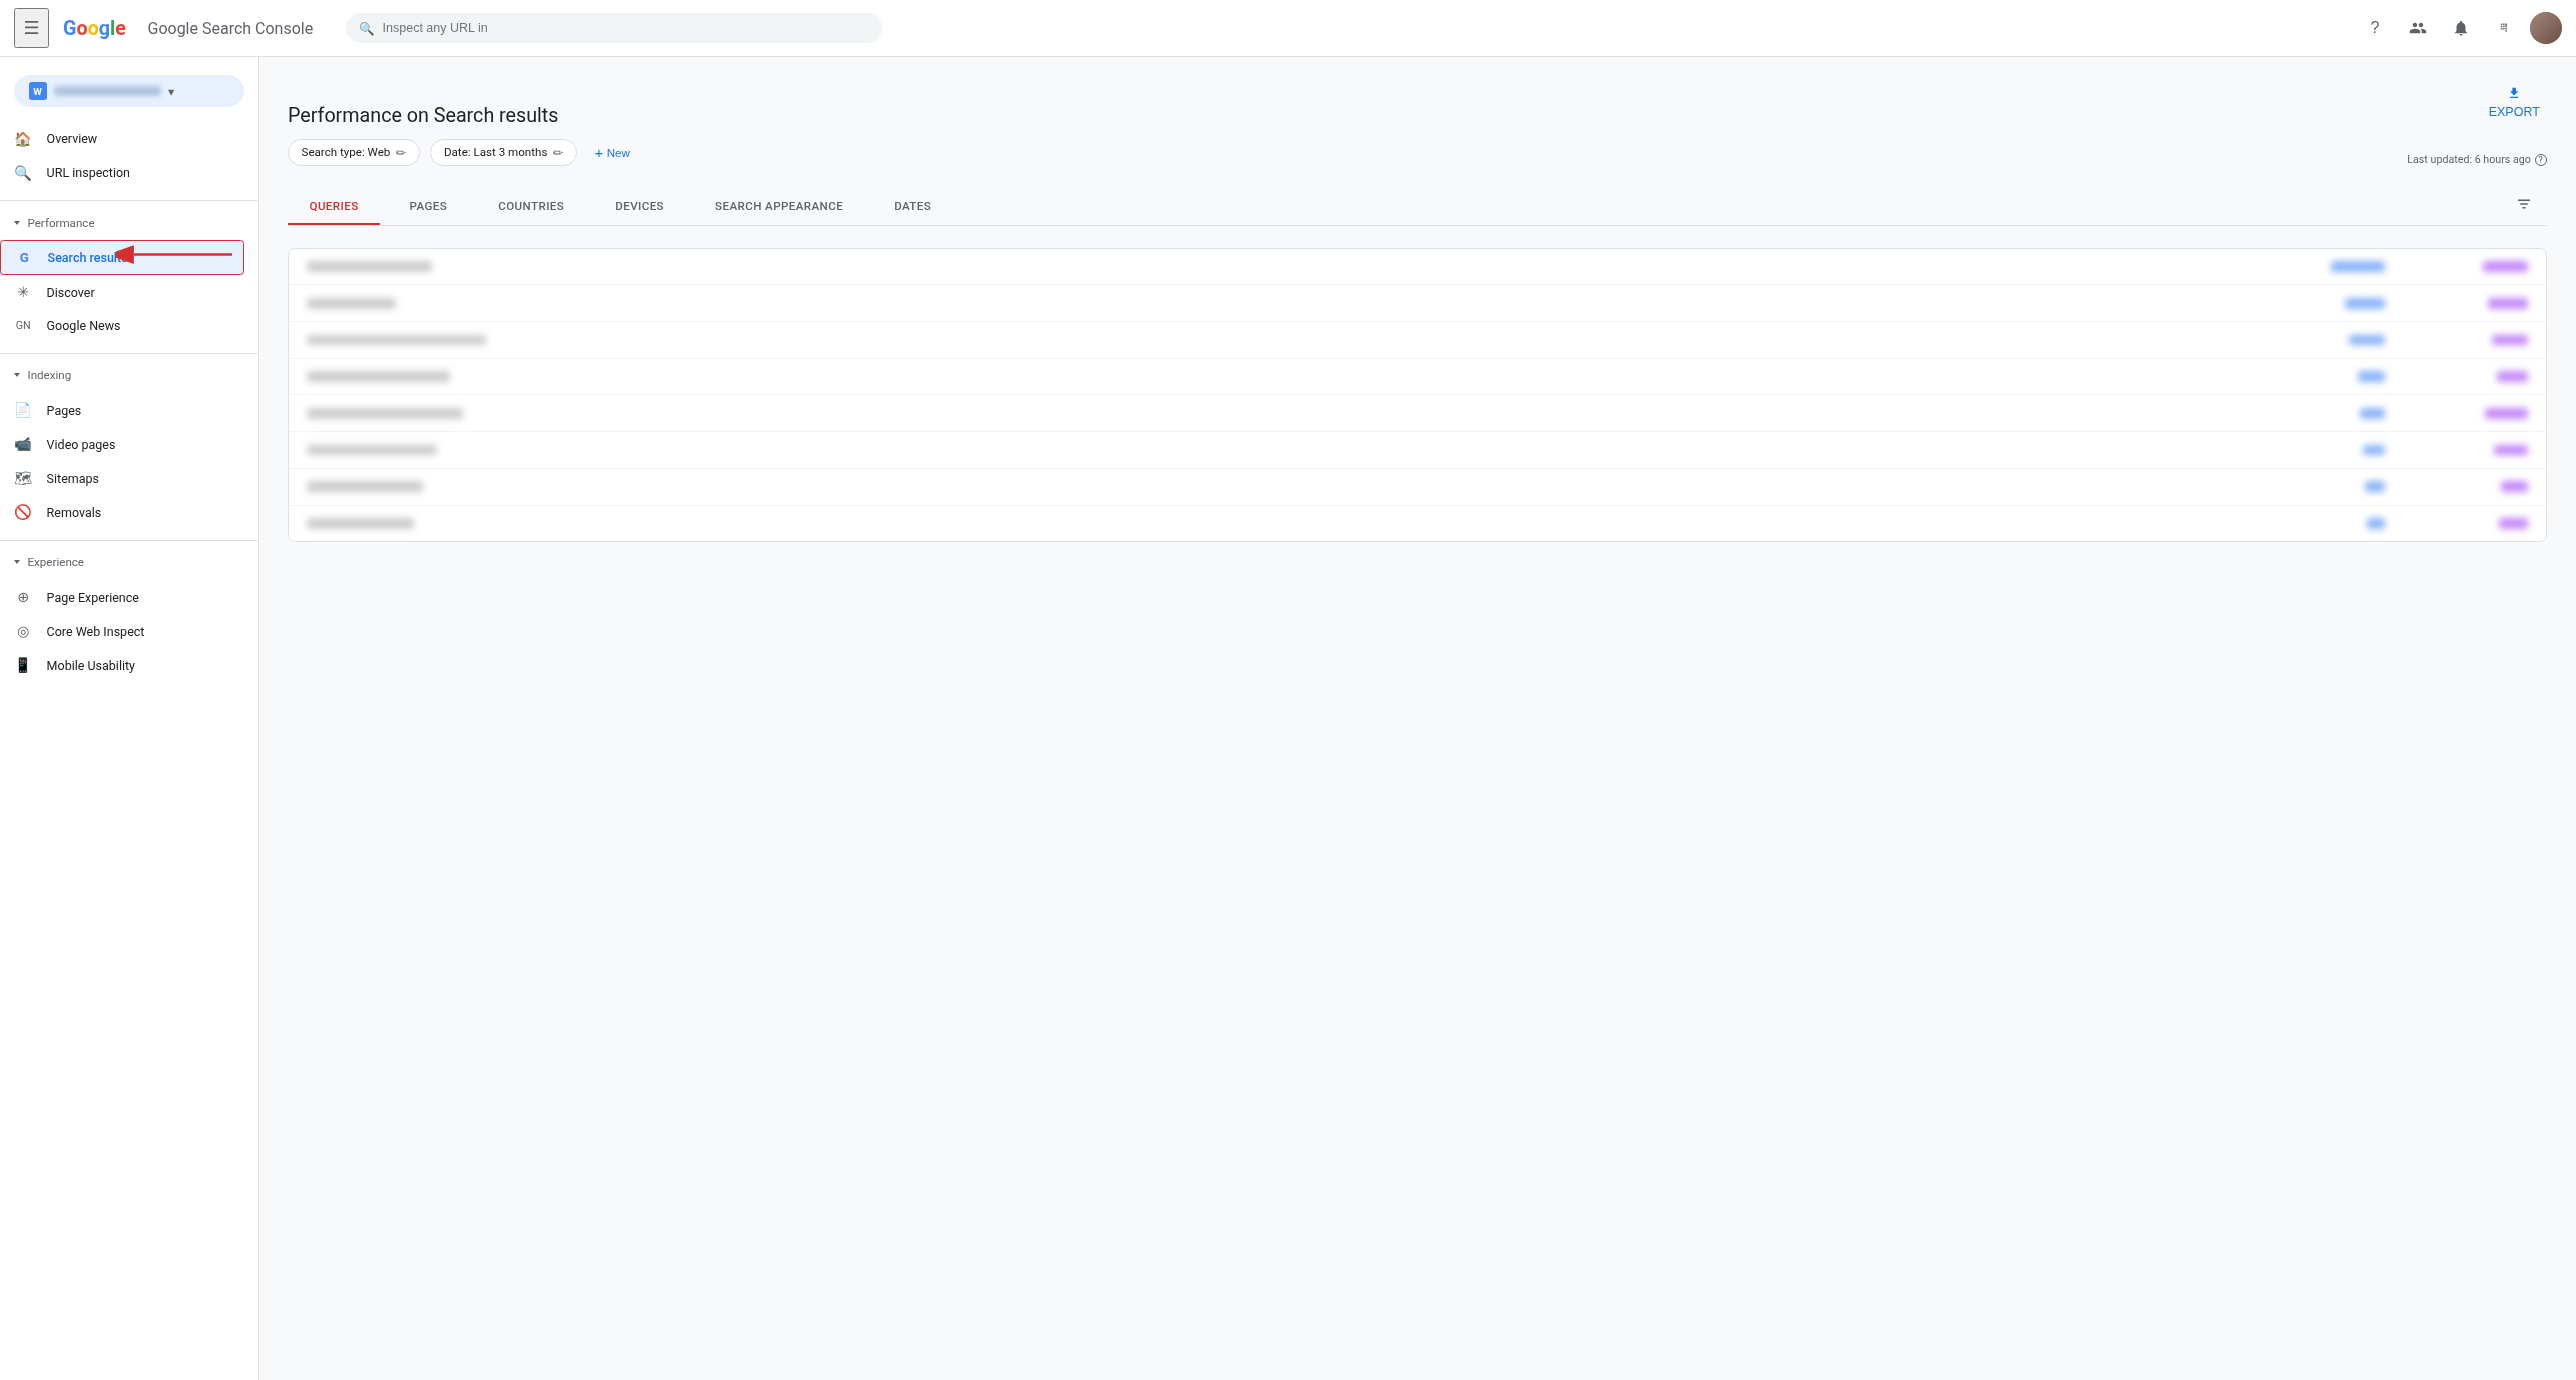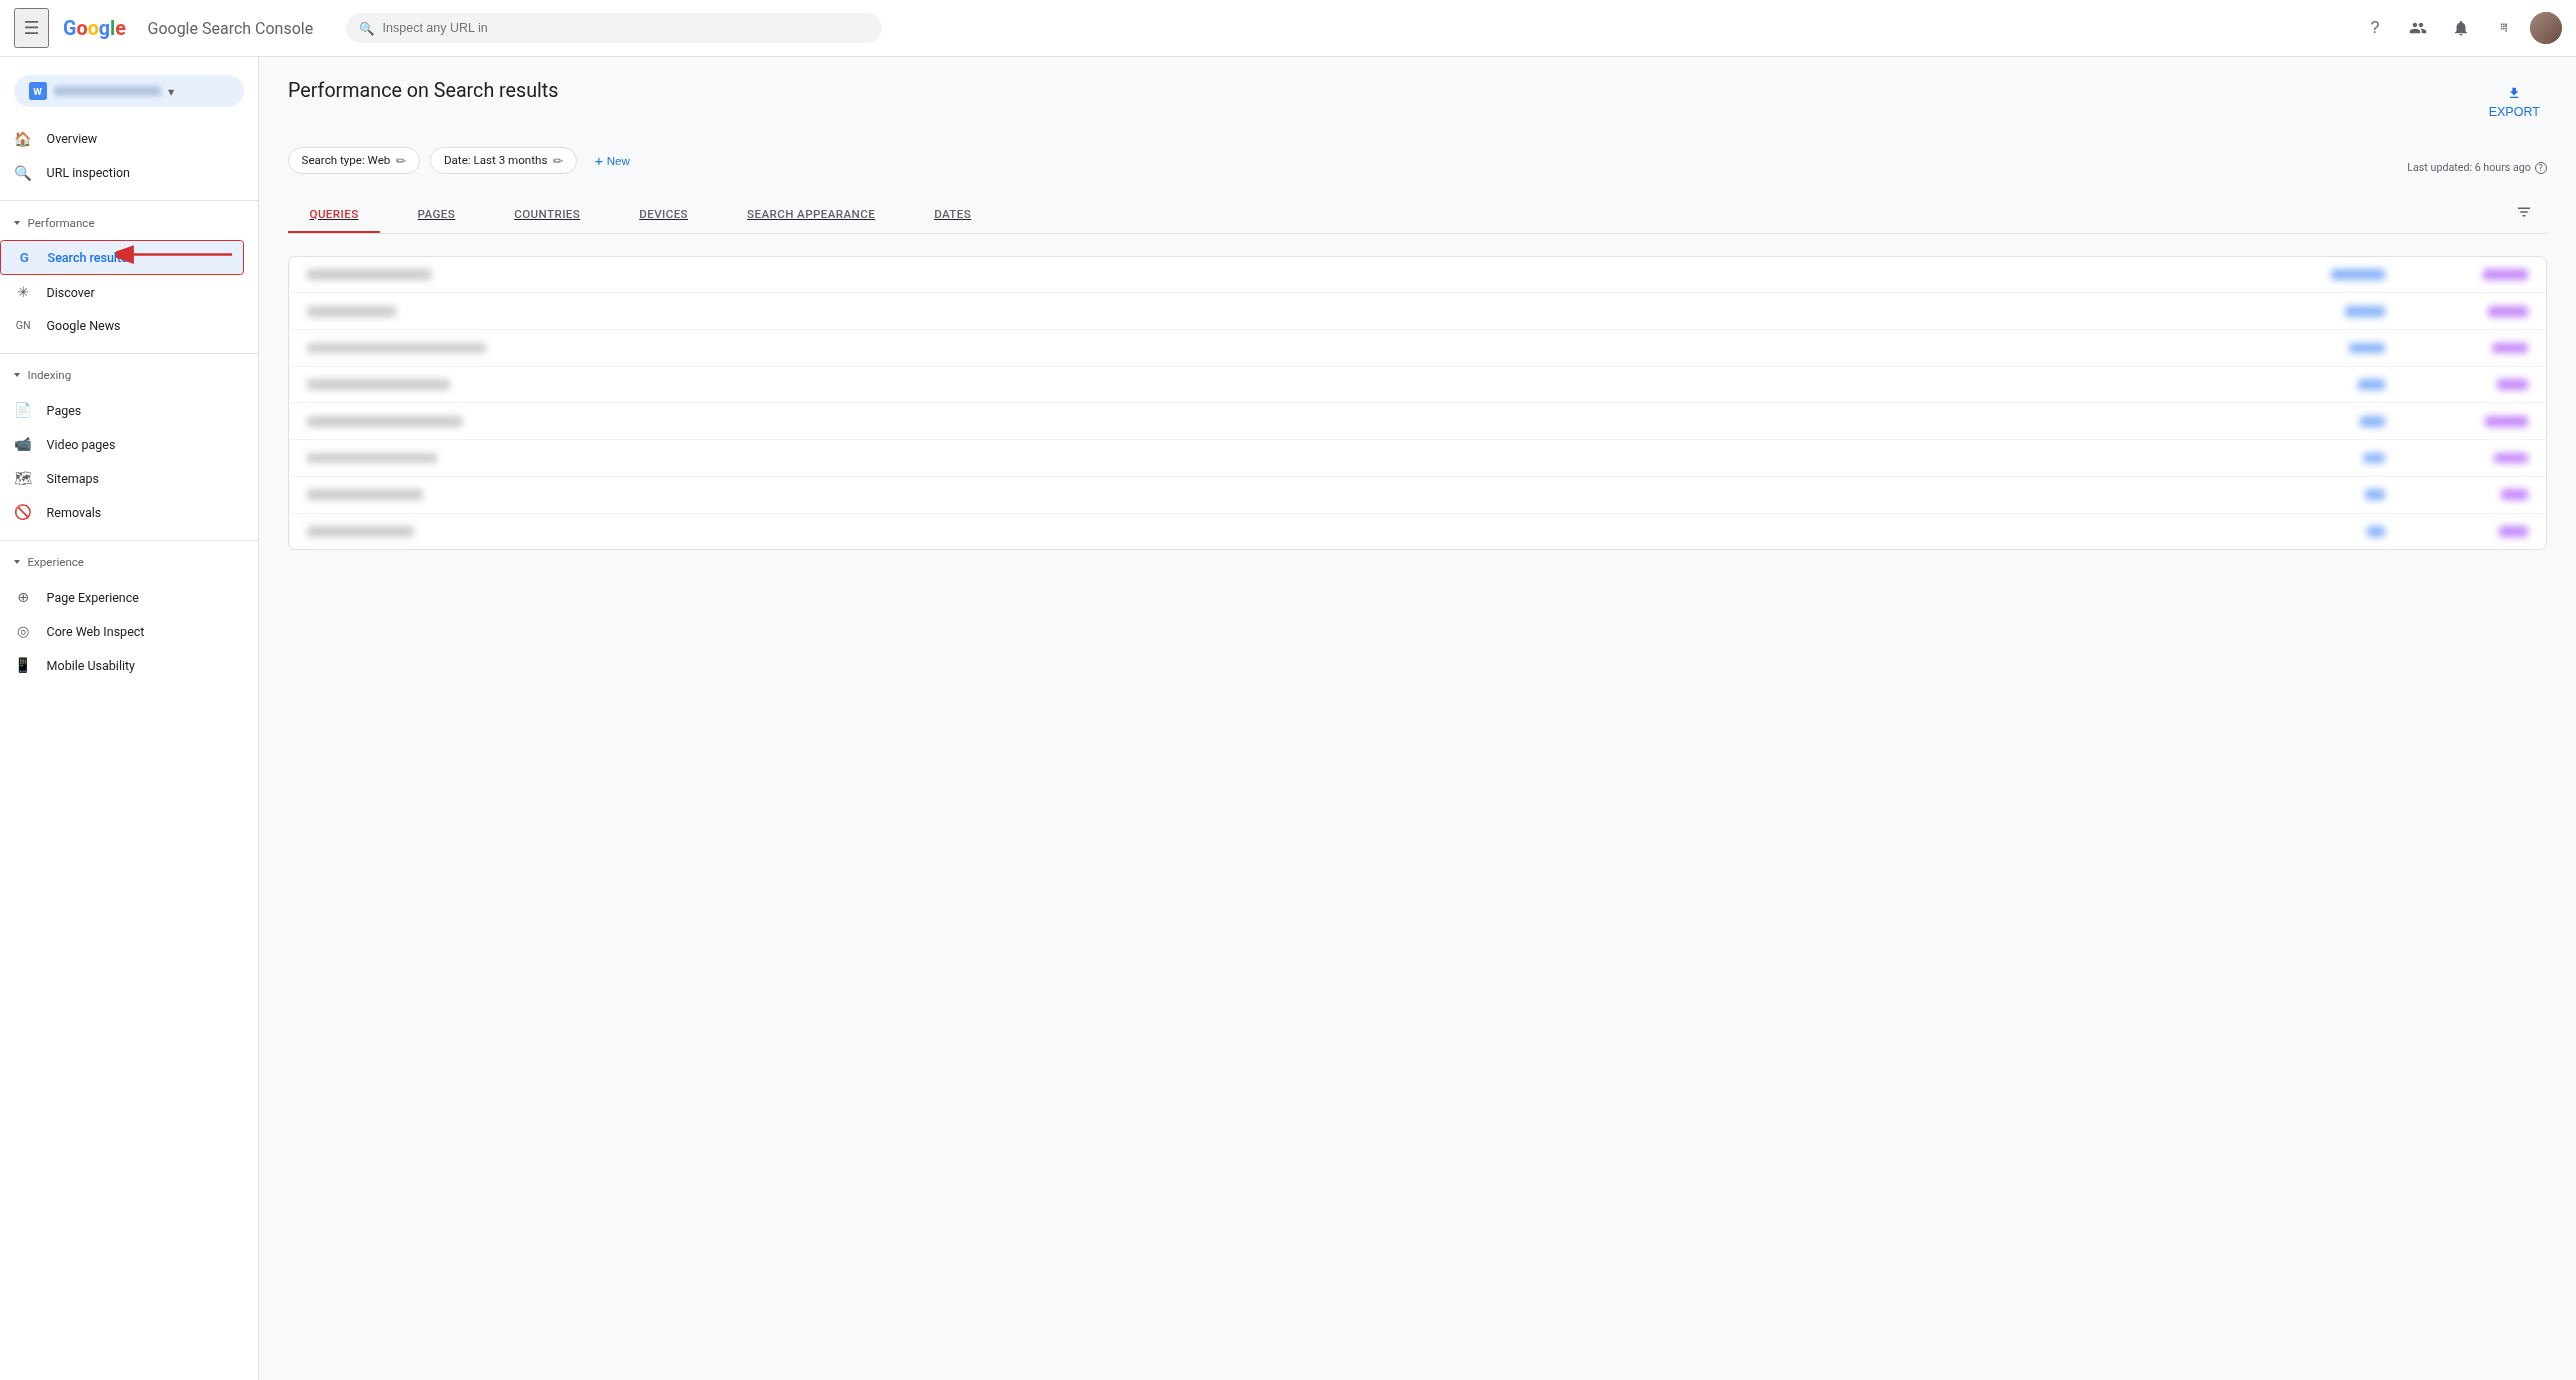--- a/index.html
+++ b/index.html
@@ -155,23 +155,23 @@
 
     
     .main-content {
       margin-left: 259px;
       flex: 1;
       padding: 21.5px 29px;
     }
 
     .page-header {
       display: flex;
-      align-items: flex-start;
+      align-items: flex-end;
       justify-content: space-between;
-      margin-bottom: 20px;
+      margin-bottom: 12px;
     }
     .page-title { font-size: 19.7px; font-weight: 400; color: #202124; }
     .export-btn {
       display: flex; align-items: center; gap: 5.4px;
       color: #1a73e8; font-size: 12.5px; font-weight: 500;
       cursor: pointer; border: none; background: transparent; padding: 7.2px; flex-direction: column;
     }
 
     
     .filter-row {
@@ -197,21 +197,21 @@
       color: #1a73e8; font-size: 11.6px; font-weight: 500;
       cursor: pointer; border: none; background: transparent; padding: 5.4px 7.2px;
     }
     .last-updated { margin-left: auto; font-size: 10.7px; color: #5f6368; display: flex; align-items: center; gap: 3.6px; }
 
     
     .tabs-container {
       border-bottom: 0.9px solid #e0e0e0;
       margin-bottom: 21.5px;
     }
-    .tabs-row { display: flex; gap: 16px; text-decoration: underline; }
+    .tabs-row { display: flex; gap: 8px; }
     .tab {
       padding: 10.7px 21.5px;
       font-size: 11.6px;
       font-weight: 500;
       color: #5f6368;
       cursor: pointer;
       border-bottom: 2.7px solid transparent;
       letter-spacing: 0.4px;
       text-transform: uppercase;
     }

